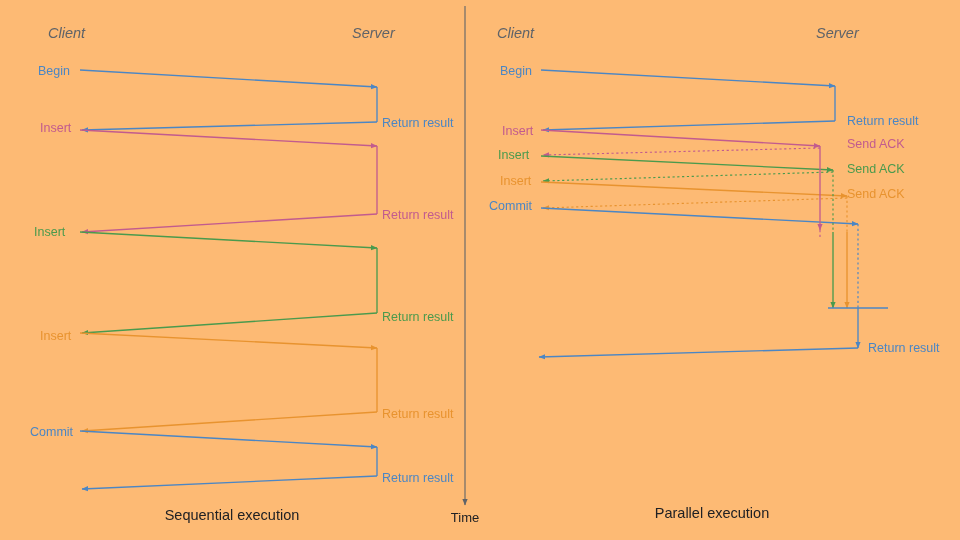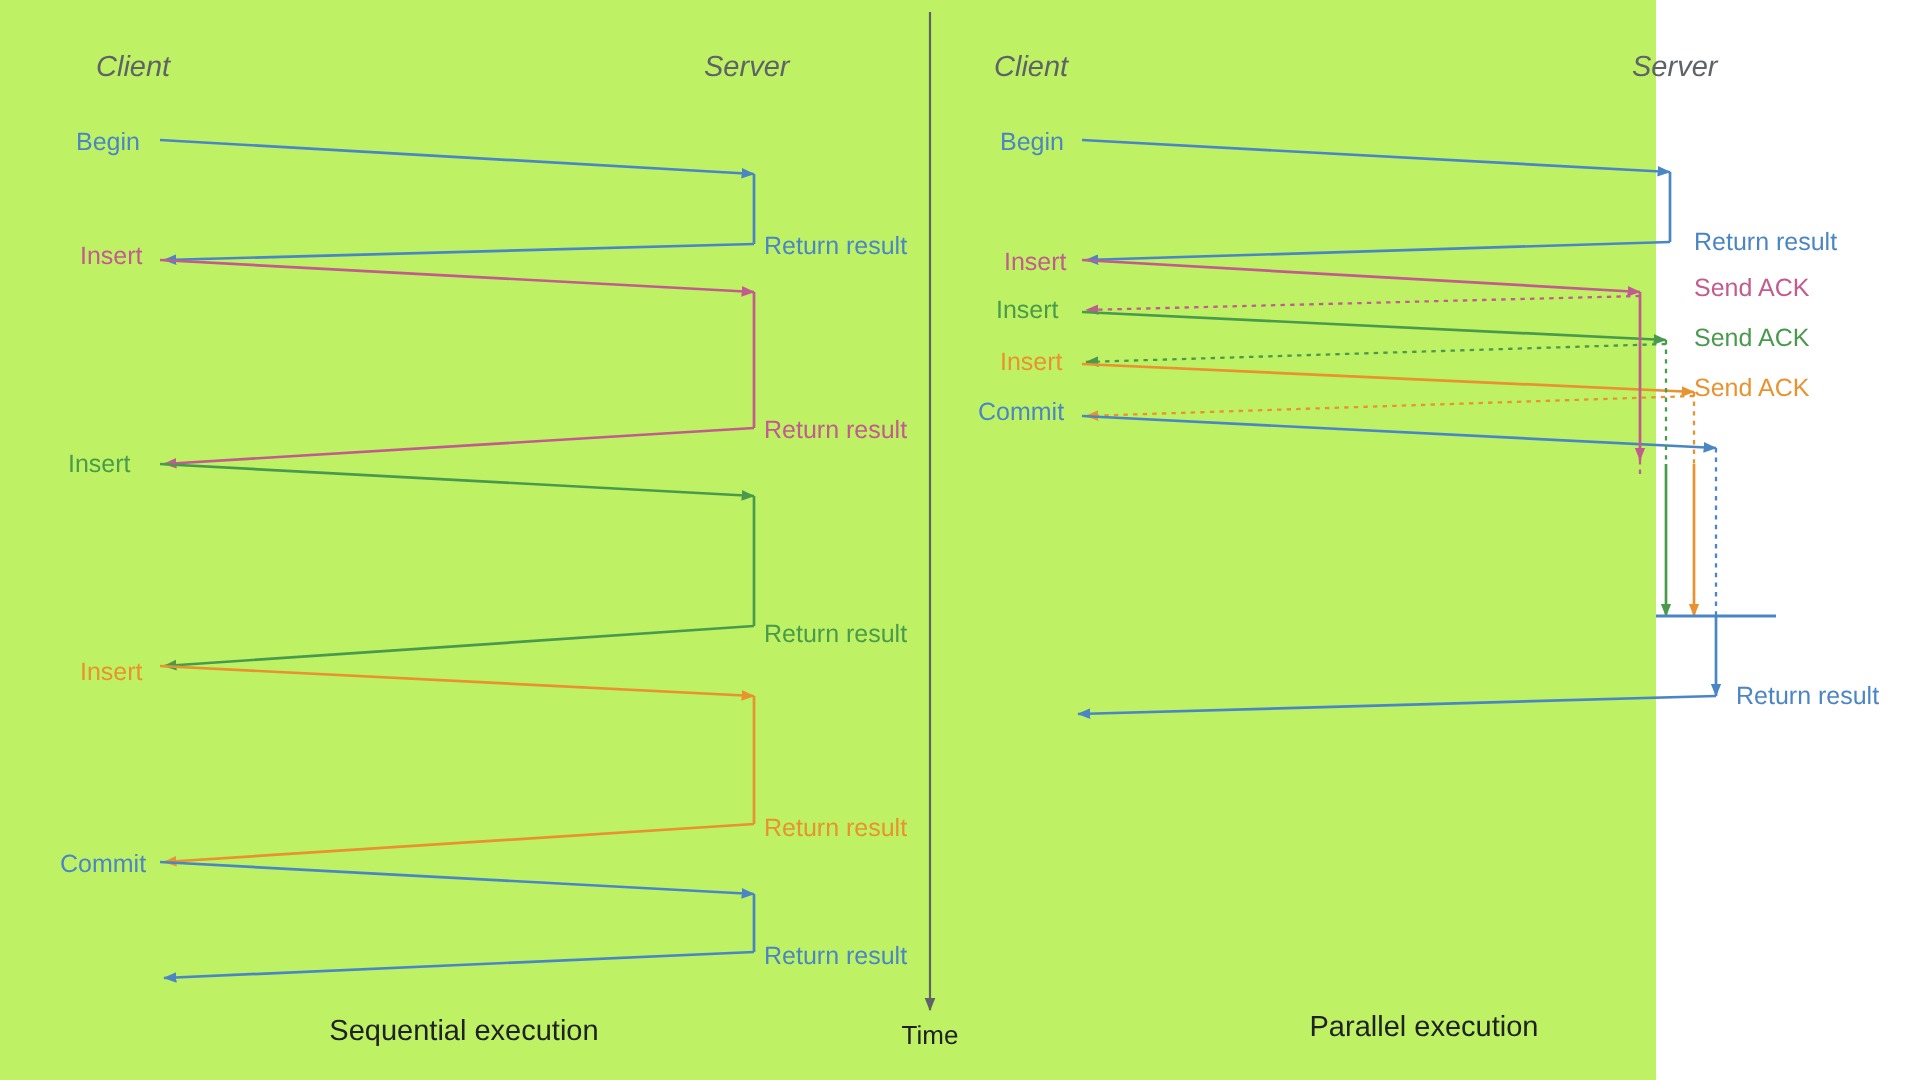--- a/index.html
+++ b/index.html
@@ -9,23 +9,23 @@
     background: #ffffff;
   }
   body {
     width: 960px;
     height: 540px;
     overflow: hidden;
     font-family: "Liberation Sans", sans-serif;
   }
   #figure-root {
     position: relative;
-    width: 828px;
+    width: 960px;
     height: 540px;
-    background: #bef264;
+    background: #fdba74;
   }
   svg#diagram-canvas {
     display: block;
     width: 960px;
     height: 540px;
   }
   .lane-header {
     font-style: italic;
     font-size: 14.5px;
     fill: #5f6368;

